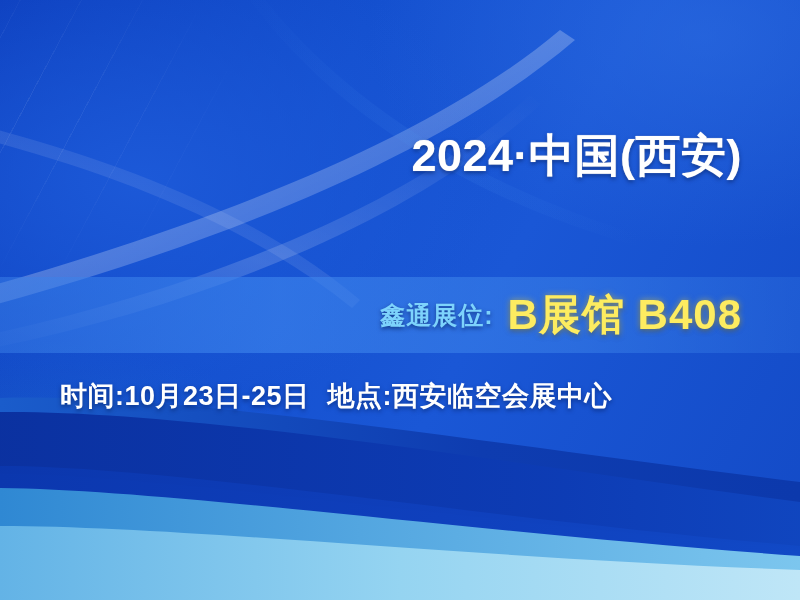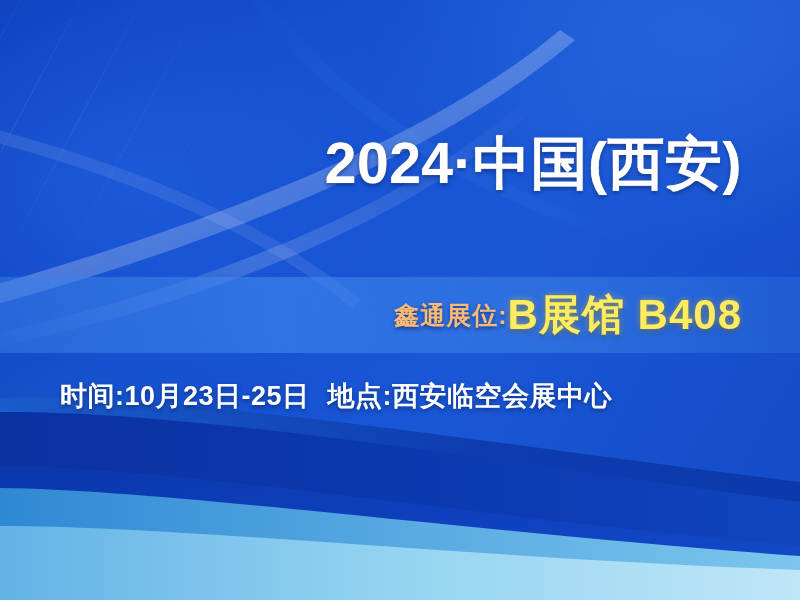--- a/index.html
+++ b/index.html
@@ -90,21 +90,21 @@
   .txt {
     position: absolute;
     white-space: nowrap;
     color: #ffffff;
     font-weight: 700;
   }
 
   #title-line1 {
     right: 58px;
     top: 126px;
-    font-size: 57px;
+    font-size: 45px;
     letter-spacing: 0.5px;
     text-shadow:
       0 2px 4px rgba(0,24,80,0.55),
       0 0 1px rgba(255,255,255,0.9);
   }
   #title-line2 {
     left: 24px;
     top: 186px;
     font-size: 49px;
     letter-spacing: 1px;
@@ -119,24 +119,25 @@
     top: 282px;
     width: 800px;
     height: 66px;
     display: flex;
     align-items: center;
     justify-content: flex-end;
     padding-right: 58px;
     box-sizing: border-box;
   }
   #booth-label {
-    color: #fdba74;
+    color: #7dd3fc;
     font-size: 25px;
     font-weight: 700;
     letter-spacing: 1px;
+    margin-right: 14px;
     text-shadow: 0 2px 4px rgba(0,24,80,0.6);
   }
   #booth-value {
     color: #fdec60;
     font-size: 42px;
     font-weight: 700;
     letter-spacing: 1px;
     text-shadow:
       0 0 6px rgba(255,225,60,0.55),
       0 2px 5px rgba(0,24,80,0.55);

